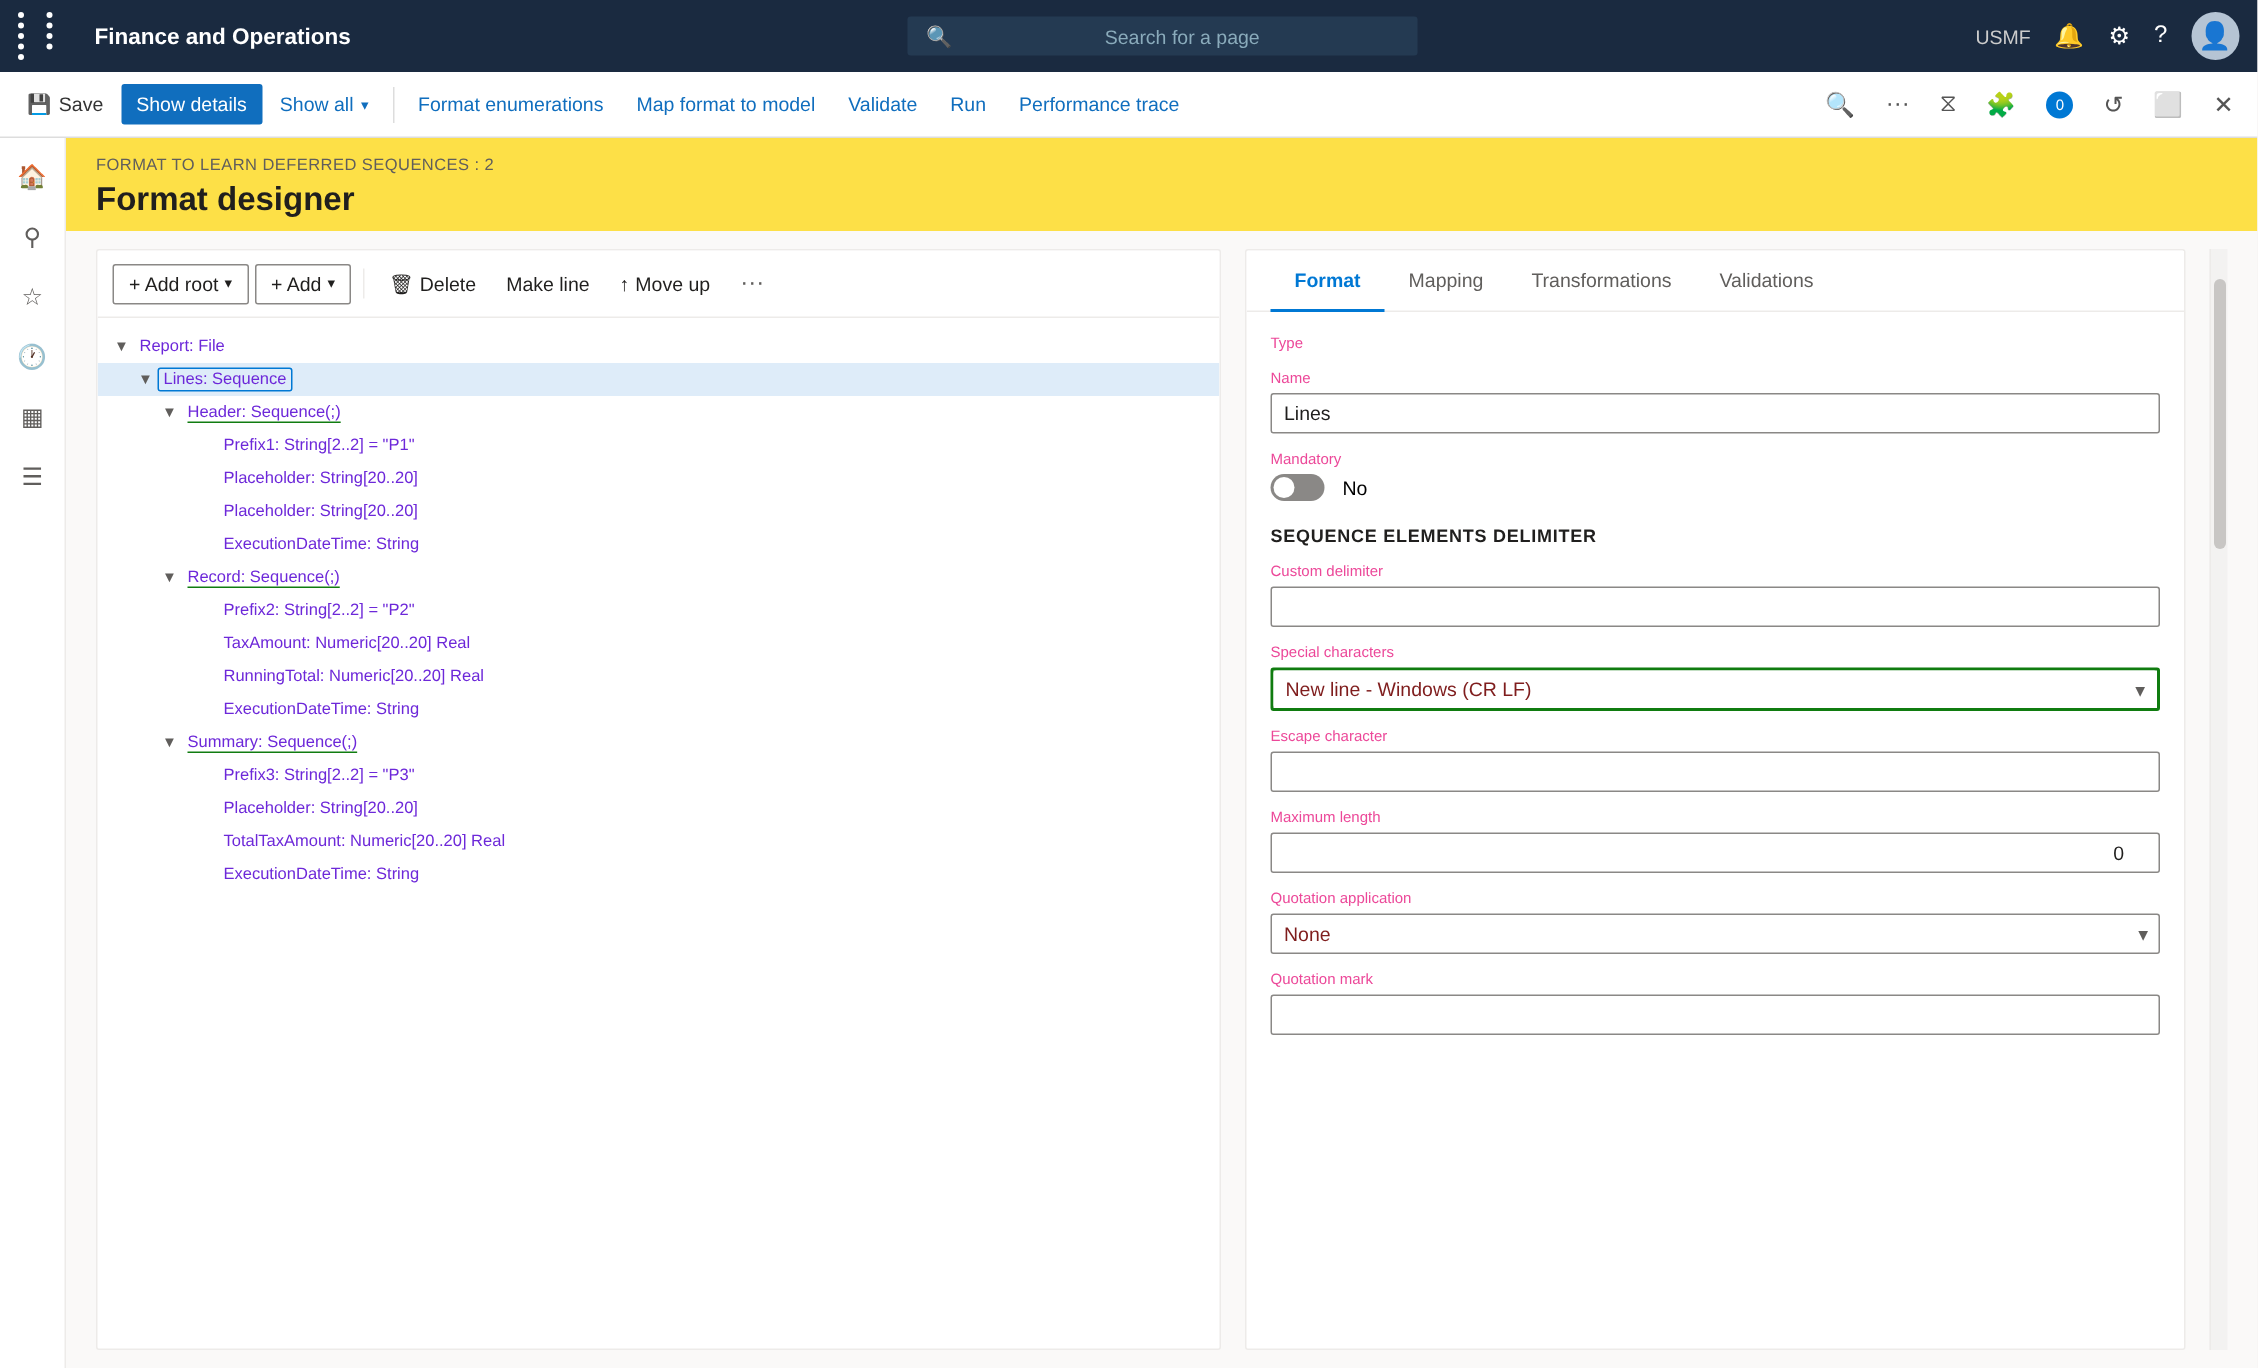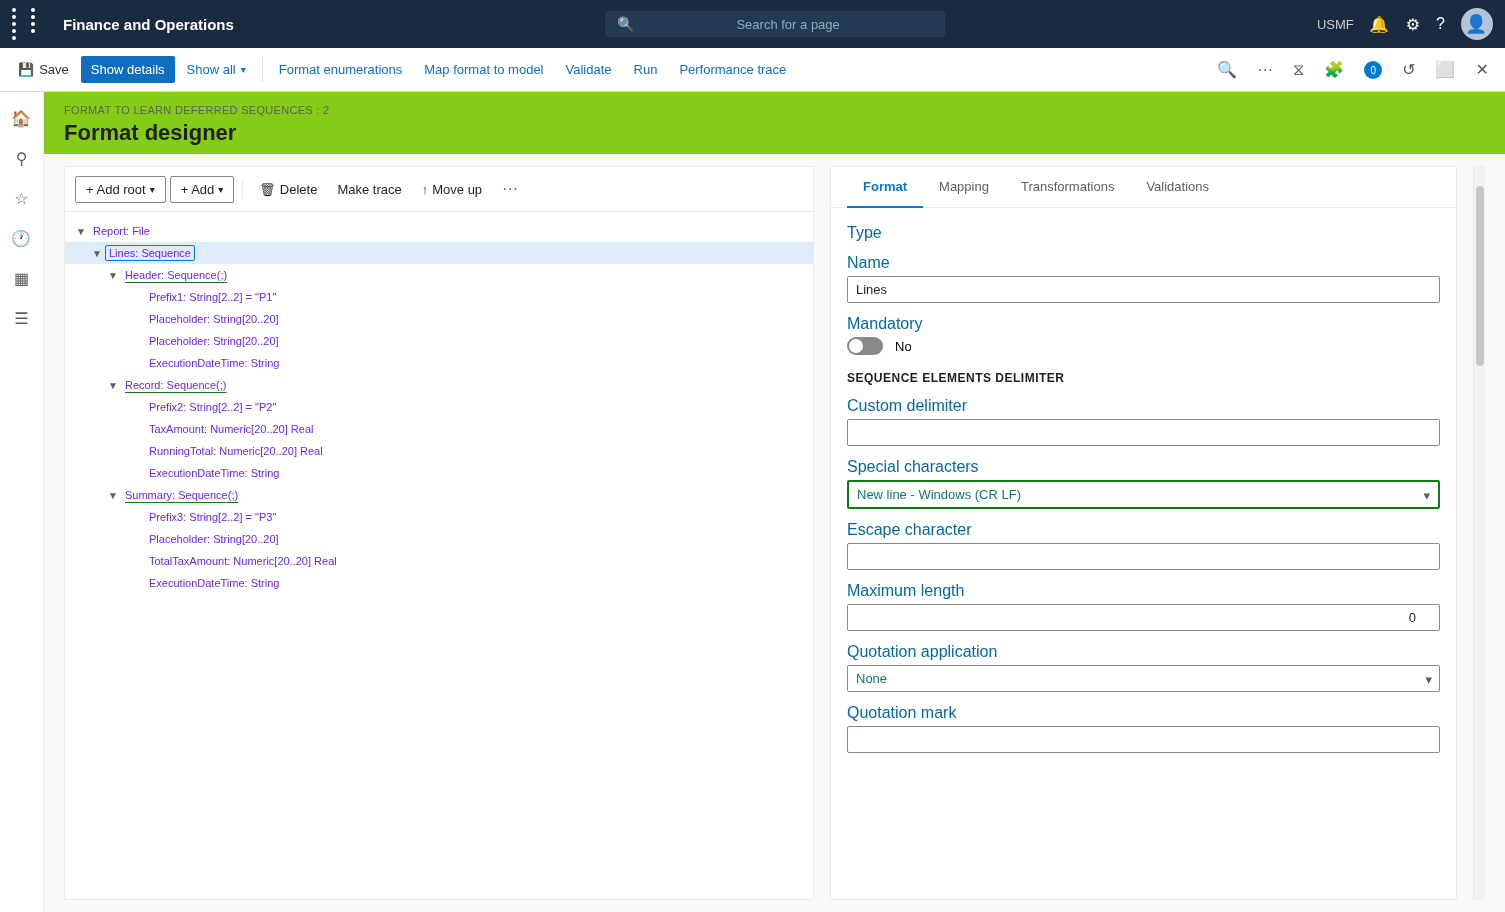--- a/index.html
+++ b/index.html
@@ -111,21 +111,21 @@
       flex: 1;
       display: flex;
       flex-direction: column;
       background: #faf9f8;
       overflow: hidden;
     }
 
     
     .page-header {
       padding: 12px 20px 8px 20px;
-      background: #84cc16;
+      background: #fde047;
     }
     .breadcrumb {
       font-size: 11px;
       color: #605e5c;
       text-transform: uppercase;
       letter-spacing: 0.3px;
       margin-bottom: 4px;
     }
     .page-title {
       font-size: 22px;
@@ -239,22 +239,22 @@
     }
     .property-tab.active { color: #0078d4; border-bottom: 2px solid #0078d4; font-weight: 600; }
 
     
     .property-content {
       flex: 1;
       overflow-y: auto;
       padding: 16px;
     }
     .prop-label {
-      font-size: 16px;
-      color: #0369a1;
+      font-size: 10px;
+      color: #ec4899;
       margin-bottom: 4px;
       margin-top: 12px;
     }
     .prop-label:first-child { margin-top: 0; }
     .prop-input {
       width: 100%;
       padding: 5px 8px;
       border: 1px solid #8a8886;
       border-radius: 2px;
       font-size: 13px;
@@ -297,21 +297,21 @@
       margin-top: 16px;
       margin-bottom: 8px;
     }
 
     .prop-select {
       width: 100%;
       padding: 5px 8px;
       border: 1px solid #8a8886;
       border-radius: 2px;
       font-size: 13px;
-      color: #0f766e;
+      color: #7f1d1d;
       background: #fff;
       appearance: none;
       cursor: pointer;
       outline: none;
     }
     .select-wrapper {
       position: relative;
     }
     .select-wrapper::after {
       content: '▾';
@@ -449,21 +449,21 @@
           <button class="tree-toolbar-btn">
             <span>+ Add</span>
             <span class="dropdown-icon">▾</span>
           </button>
           <div class="tree-toolbar-separator"></div>
           <button class="tree-toolbar-icon-btn">
             <span>🗑</span>
             <span>Delete</span>
           </button>
           <button class="tree-toolbar-icon-btn">
-            <span>Make trace</span>
+            <span>Make line</span>
           </button>
           <button class="tree-toolbar-icon-btn">
             <span>↑</span>
             <span>Move up</span>
           </button>
           <button class="tree-toolbar-more">···</button>
         </div>
 
         <div class="tree-content">
 

